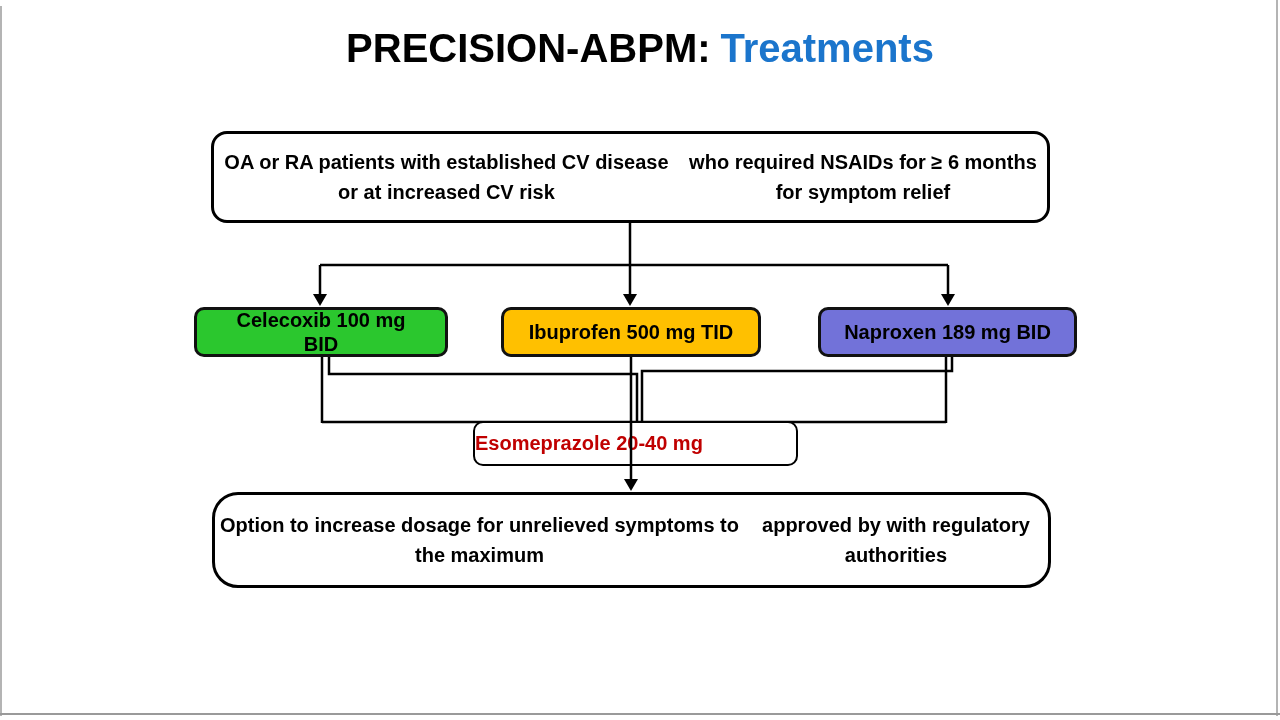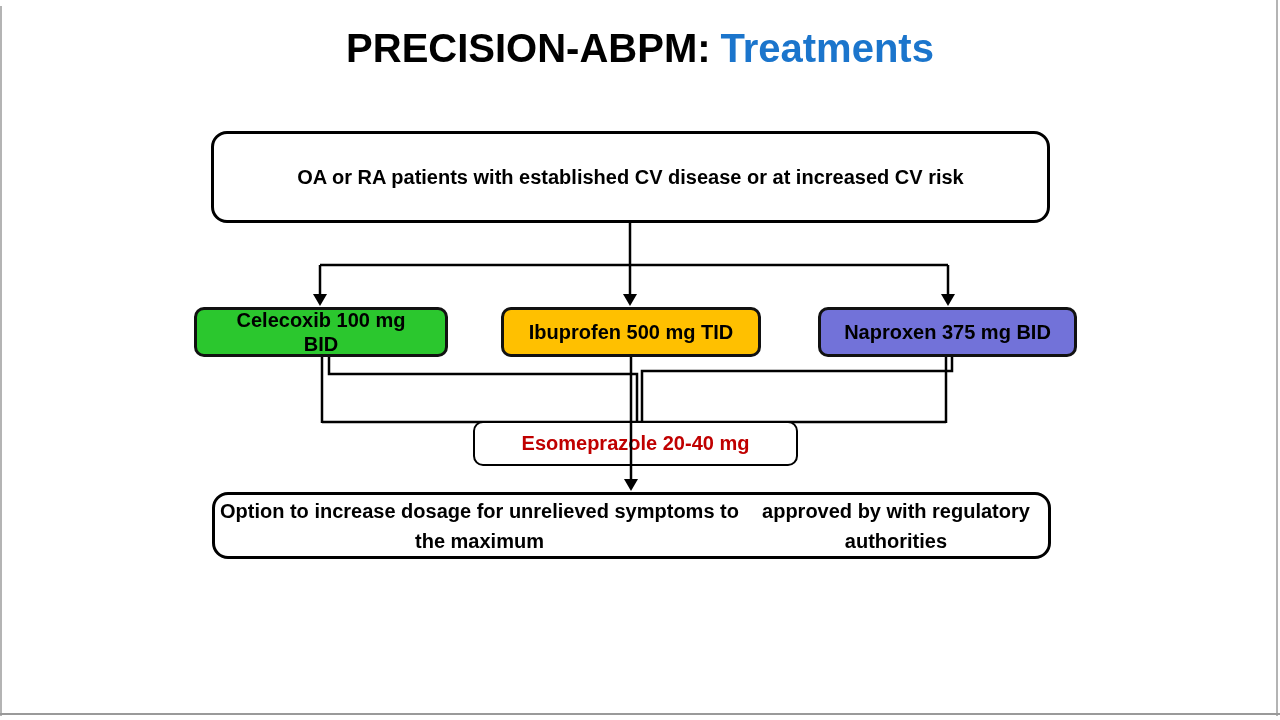--- a/index.html
+++ b/index.html
@@ -31,24 +31,24 @@
     font-weight:bold;color:#000;text-align:center;box-sizing:border-box;z-index:2;
     font-size:20px;line-height:24px;
   }
   #box-criteria{left:211px;top:131px;width:839px;height:92px;}
   #box-celecoxib{left:194px;top:307px;width:254px;height:50px;}
   #box-ibuprofen{left:501px;top:307px;width:260px;height:50px;}
   #box-naproxen{left:818px;top:307px;width:259px;height:50px;}
   #box-esomeprazole{
     left:473px;top:421px;width:325px;height:45px;background:#fff;
     border:2.5px solid #000;border-radius:10px;z-index:2;
-    display:flex;align-items:center;justify-content:center;
+    display:flex;align-items:center;
     font-weight:bold;font-size:20px;box-sizing:border-box;position:absolute;
   }
-  #box-option{left:212px;top:492px;width:839px;height:67px;}
+  #box-option{left:212px;top:492px;width:839px;height:96px;border-radius:26px;}
 
   svg.lines{position:absolute;left:0;top:0;z-index:1;}
   svg.overlay{position:absolute;left:0;top:0;z-index:3;pointer-events:none;}
 </style>
 </head>
 <body>
 
 <div id="slide">
 
   <svg class="lines" width="1280" height="720">
@@ -72,33 +72,34 @@
       <path d="M946 357 V423"></path>
     </g>
   </svg>
 
   <div class="title">
     <span class="t1">PRECISION-ABPM:</span><span class="t2" style="color: rgb(27, 117, 204);">Treatments</span>
   </div>
 
   <div class="fbox" id="box-criteria">
     <div>OA or RA patients with established CV disease or at increased CV risk</div>
+    <div>who required NSAIDs for ≥ 6 months for symptom relief</div>
   </div>
 
   <div class="drug" id="box-celecoxib" style="background-color: rgb(43, 199, 46); text-align: right;">
     <div>Celecoxib 100 mg</div>
     <div>BID</div>
   </div>
 
   <div class="drug" id="box-ibuprofen" style="background-color: rgb(255, 192, 0);">
     <div>Ibuprofen 500 mg TID</div>
   </div>
 
   <div class="drug" id="box-naproxen" style="background-color: rgb(114, 114, 217);">
-    <div>Naproxen 375 mg BID</div>
+    <div>Naproxen 189 mg BID</div>
   </div>
 
   <div id="box-esomeprazole">
     <div style="color: rgb(192, 0, 0);">Esomeprazole 20-40 mg</div>
   </div>
 
   <div class="fbox" id="box-option">
     <div>Option to increase dosage for unrelieved symptoms to the maximum</div>
     <div>approved by with regulatory authorities</div>
   </div>

